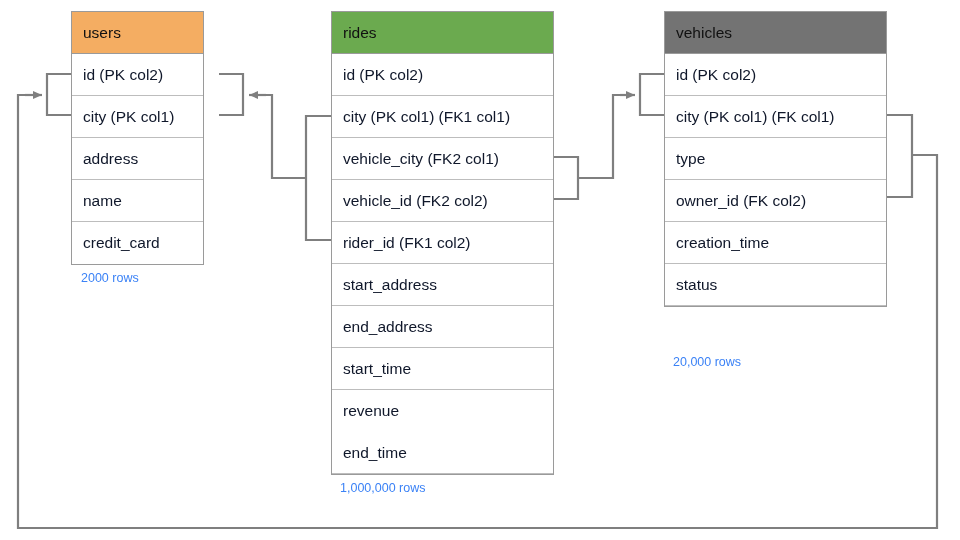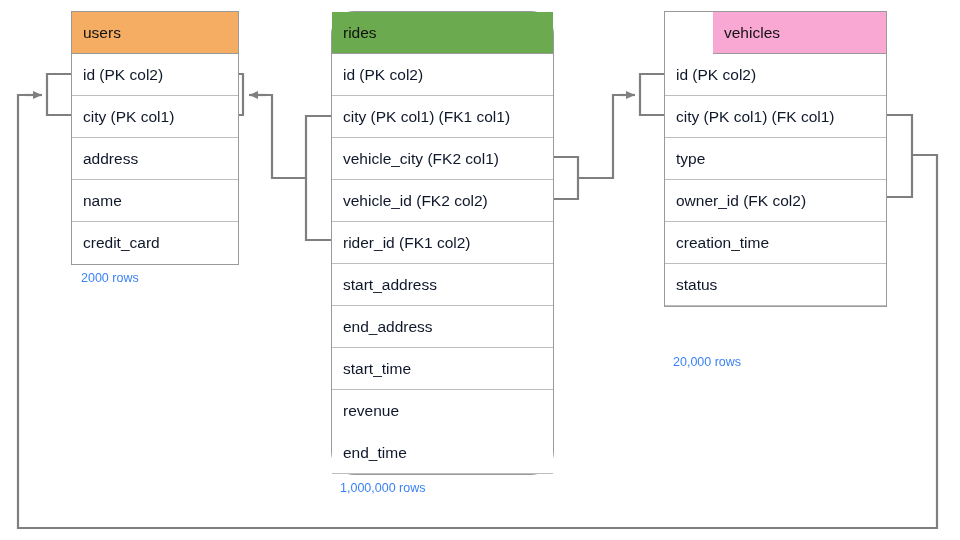--- a/index.html
+++ b/index.html
@@ -88,21 +88,21 @@
       <path d="M664,74 L640,74 L640,115 L664,115"></path>
       <path d="M578,178 L613,178 L613,95 L628,95"></path>
       <path d="M620,95 L635,95" marker-end="url(#arrowL)"></path>
 
       <path d="M887,115 L912,115 L912,197 L887,197"></path>
       <path d="M912,155 L937,155 L937,528 L18,528 L18,95 L33,95"></path>
       <path d="M25,95 L42,95" marker-end="url(#arrowL)"></path>
     </g>
   </svg>
 
-  <div class="table-box" style="left:71px; top:11px; width:168px;">
+  <div class="table-box" style="left:71px; top:11px; width:133px;">
     <div class="tbl-header" style="background:#f4ad62;">
       <span>users</span>
     </div>
     <div class="tbl-row">
       <span>id (PK col2)</span>
     </div>
     <div class="tbl-row">
       <span>city (PK col1)</span>
     </div>
     <div class="tbl-row">
@@ -110,21 +110,21 @@
     </div>
     <div class="tbl-row">
       <span>name</span>
     </div>
     <div class="tbl-row last">
       <span>credit_card</span>
     </div>
   </div>
   <div class="rowcount" style="left:81px; top:271px;">2000 rows</div>
 
-  <div class="table-box" style="left:331px; top:11px; width:223px;border-radius:23px;">
+  <div class="table-box" style="left:331px; top:11px; width:223px;">
     <div class="tbl-header" style="background:#6baa4f;">
       <span>rides</span>
     </div>
     <div class="tbl-row">
       <span>id (PK col2)</span>
     </div>
     <div class="tbl-row">
       <span>city (PK col1) (FK1 col1)</span>
     </div>
     <div class="tbl-row">
@@ -148,21 +148,21 @@
     <div class="tbl-row last">
       <span>revenue</span>
     </div>
     <div class="tbl-row">
       <span>end_time</span>
     </div>
   </div>
   <div class="rowcount" style="left:340px; top:481px;">1,000,000 rows</div>
 
   <div class="table-box" style="left:664px; top:11px; width:223px;">
-    <div class="tbl-header" style="background:#f9a8d4;margin-left:48px;">
+    <div class="tbl-header" style="background:#737373;">
       <span>vehicles</span>
     </div>
     <div class="tbl-row">
       <span>id (PK col2)</span>
     </div>
     <div class="tbl-row">
       <span>city (PK col1) (FK col1)</span>
     </div>
     <div class="tbl-row">
       <span>type</span>

